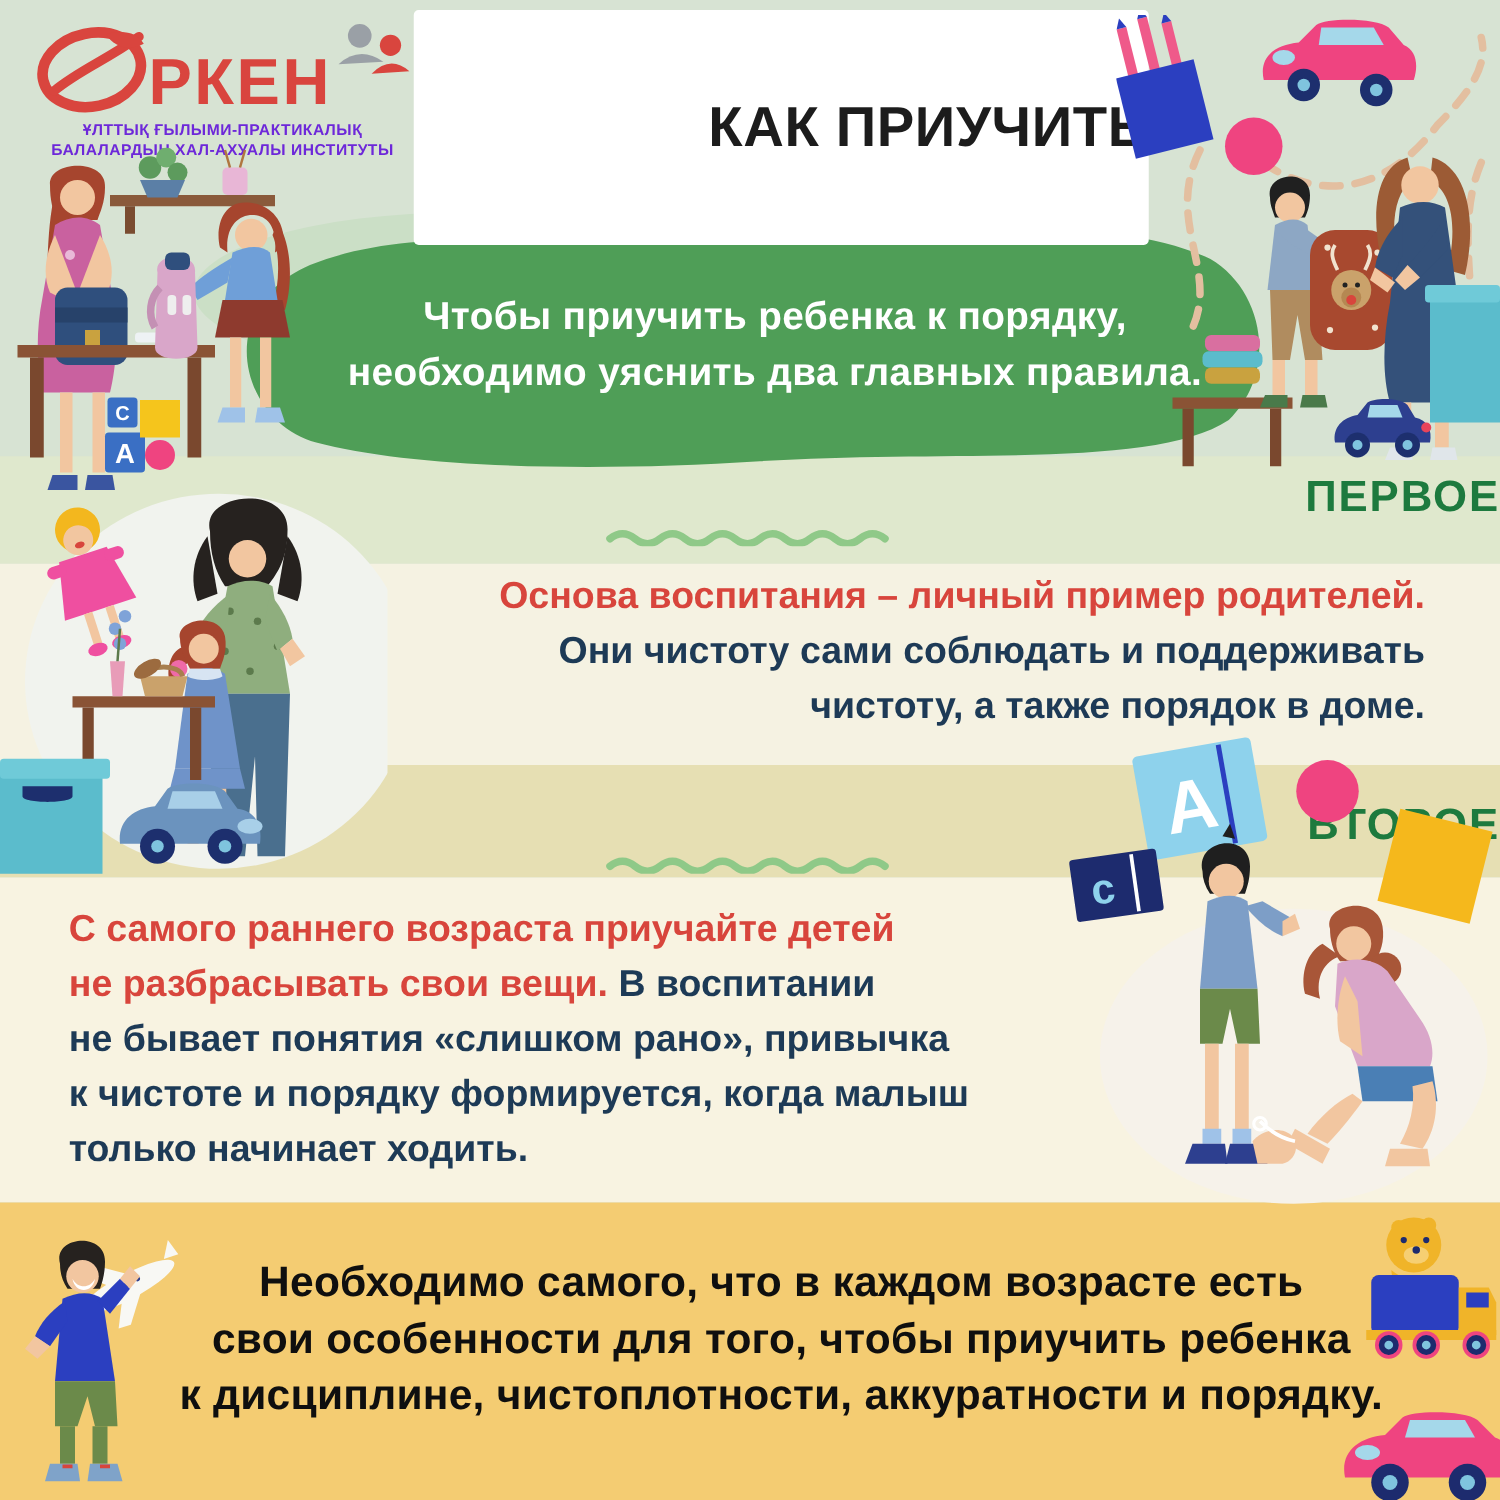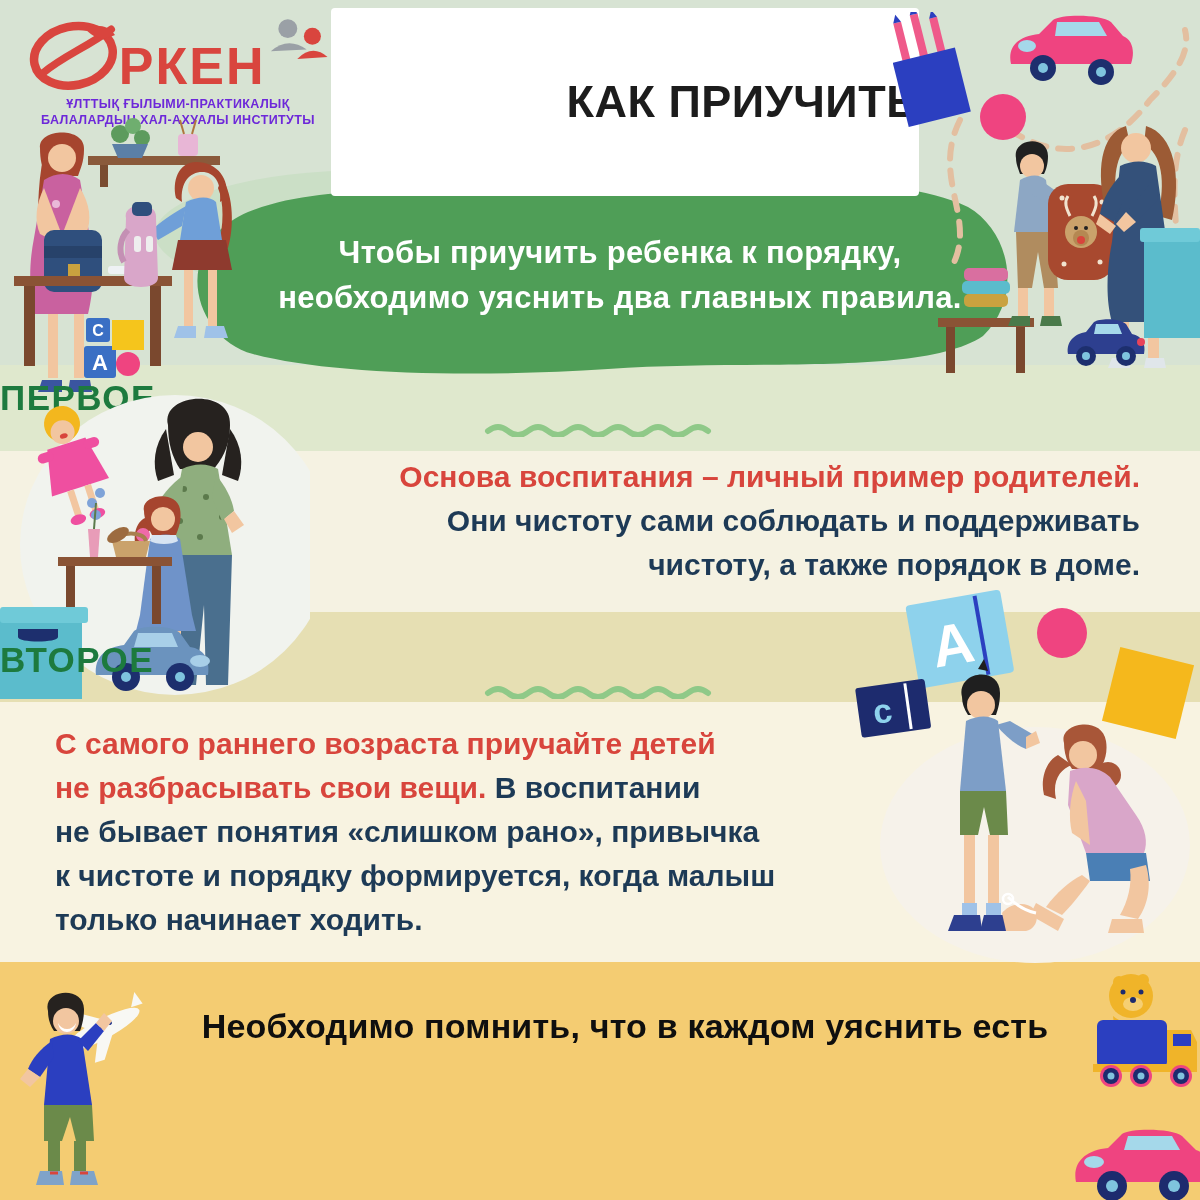--- a/index.html
+++ b/index.html
@@ -10,21 +10,21 @@
   .title-card{position:absolute;left:331px;top:8px;width:588px;height:188px;background:#ffffff;
     border-radius:4px;display:flex;flex-direction:column;align-items:flex-end;justify-content:center;}
   .title-l1{font-size:45px;color:#1c1c1c;letter-spacing:.5px;line-height:58px;}
   .title-l2{font-size:45px;color:#d9453e;letter-spacing:.5px;line-height:58px;}
   .logo{position:absolute;left:28px;top:14px;width:300px;}
   .logo-word{display:flex;align-items:flex-end;}
   .logo-rest{font-size:52px;color:#d9453e;letter-spacing:2px;line-height:52px;}
   .logo-sub{margin-top:4px;text-align:center;color:#6d28d9;font-size:12.5px;line-height:16px;letter-spacing:.4px;}
   .intro{position:absolute;left:235px;top:230px;width:770px;text-align:center;color:#ffffff;
     font-size:31px;line-height:45px;letter-spacing:.3px;}
-  .sec-head{position:absolute;left:0;width:1200px;text-align:left;}
+  .sec-head{position:absolute;left:0;width:1200px;text-align:right;}
   .sec-head .hd{font-size:35px;color:#1d7a3e;letter-spacing:1.5px;display:block;}
   .sec-head svg{display:block;margin:3px auto 0 auto;}
   .sec1{position:absolute;right:60px;top:455px;width:900px;text-align:right;font-size:30px;line-height:44px;}
   .sec2{position:absolute;left:55px;top:722px;width:840px;text-align:left;font-size:30px;line-height:44px;}
   .red{color:#d8453c;}
   .navy{color:#1d3a56;}
   .footer-text{position:absolute;left:110px;top:1004px;width:1030px;text-align:center;
     font-size:34px;line-height:45px;color:#0f0f0f;letter-spacing:.2px;}
   .line{display:block;}
 </style>
@@ -358,21 +358,23 @@
     <path d="M240,296 C230,310 220,322 212,330 L196,322 C206,308 220,296 232,290 Z" fill="#f2c6a0"></path>
     <path d="M296,280 C302,300 298,320 288,334 L270,330 C278,316 282,300 280,284 Z" fill="#f2c6a0"></path>
     <path d="M186,318 L214,334 L208,346 L180,330 Z" fill="#f2c6a0"></path>
     <path d="M262,334 L292,334 L294,348 L258,348 Z" fill="#f2c6a0"></path>
     <path d="M152,328 C160,318 176,316 184,324 C190,332 186,344 176,346 L156,346 Z" fill="#f2c6a0"></path>
     <path d="M158,312 C166,320 176,326 186,328" stroke="#ffffff" stroke-width="3" fill="none"></path>
     <circle cx="158" cy="314" r="5" fill="none" stroke="#ffffff" stroke-width="2.5"></circle>
   </svg>
 
   <div class="footer-text">
-    <span class="line">Необходимо помнить, что в каждом уяснить есть</span>
+    <span class="line">Необходимо самого, что в каждом возрасте есть</span>
+    <span class="line">свои особенности для того, чтобы приучить ребенка</span>
+    <span class="line">к дисциплине, чистоплотности, аккуратности и порядку.</span>
   </div>
 
   <svg class="abs" style="left:12px;top:985px;" width="135" height="210" viewBox="0 0 135 210">
     <g transform="rotate(-28 90 40)">
       <ellipse cx="88" cy="44" rx="42" ry="10" fill="#f8f8f4"></ellipse>
       <path d="M78,40 L58,16 L70,14 L96,38 Z" fill="#f8f8f4"></path>
       <path d="M80,50 L66,70 L76,72 L96,52 Z" fill="#f8f8f4"></path>
       <path d="M124,38 L134,26 L136,40 Z" fill="#f8f8f4"></path>
       <circle cx="78" cy="42" r="2" fill="#2d3f8f"></circle>
         <circle cx="88" cy="42" r="2" fill="#2d3f8f"></circle>

